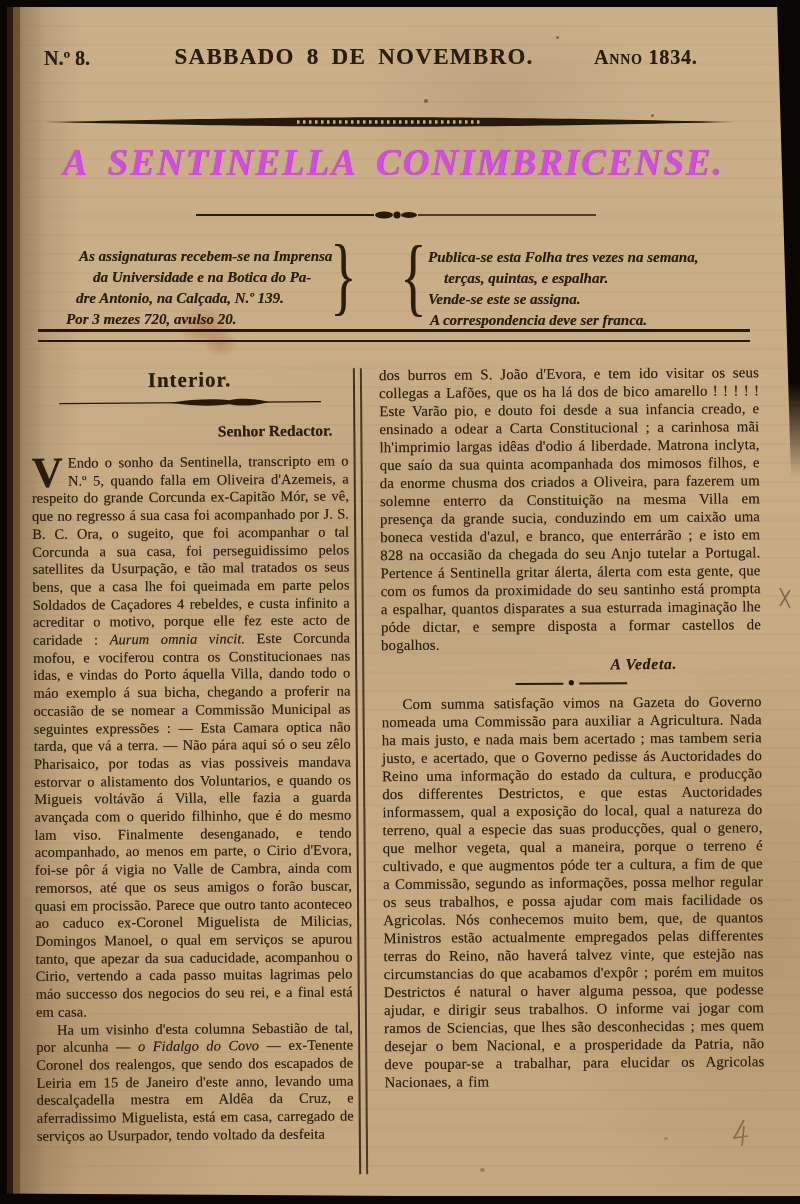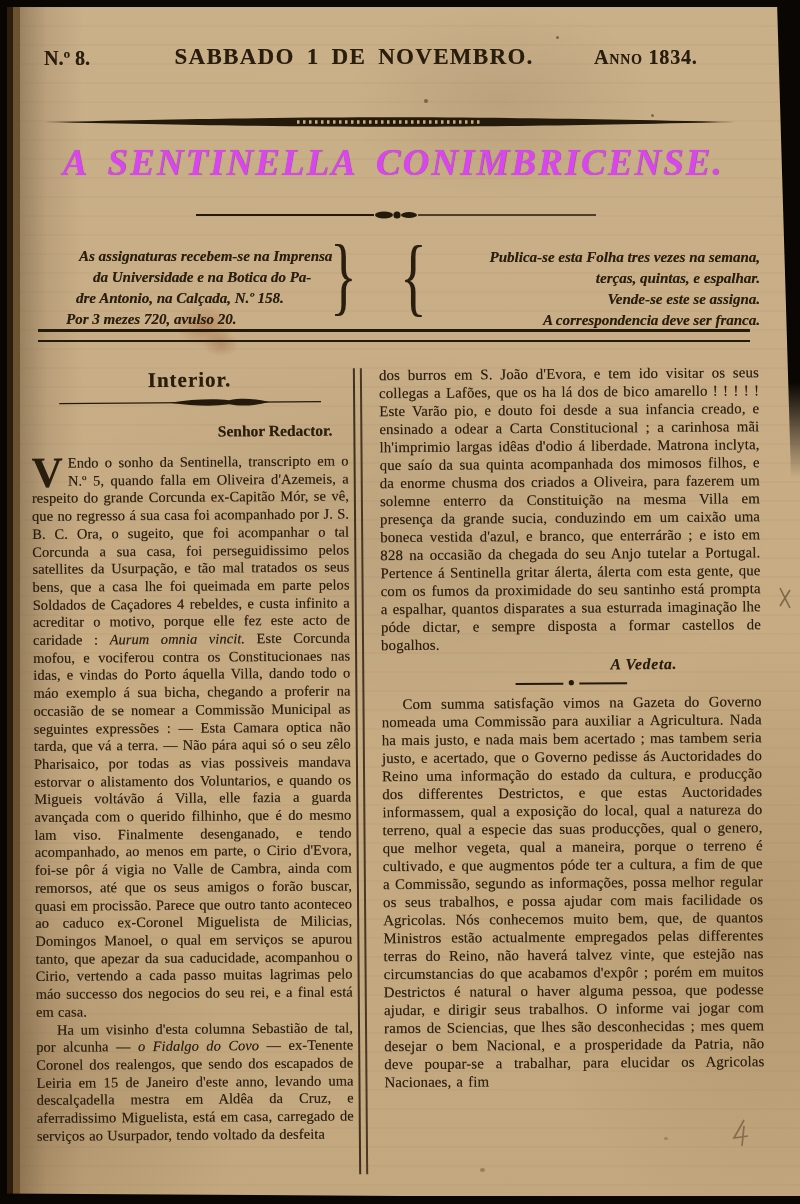--- a/index.html
+++ b/index.html
@@ -42,23 +42,23 @@
 
   .top-rule{position:absolute;left:42px;top:116px;width:696px;height:12px;}
   .masthead{position:absolute;left:28px;top:141px;width:730px;text-align:center;
     font-size:37px;font-weight:bold;font-style:italic;letter-spacing:2px;word-spacing:9px;
     color:#d946ef;text-shadow:.4px .4px .7px rgba(36,25,8,.5);}
   .sub-rule{position:absolute;left:196px;top:209px;width:400px;height:12px;}
 
   
   .notice{position:absolute;font-style:italic;font-weight:bold;font-size:15px;line-height:21px;}
   .notice-left{left:66px;top:246px;width:268px;}
-  .notice-right{left:428px;top:247px;width:332px;text-align:right;}
+  .notice-right{left:428px;top:247px;width:332px;}
   .nl0{margin-left:13px}.nl1{margin-left:27px}.nl2{margin-left:10px}.nl3{margin-left:0}
-  .nr0{margin-left:0}.nr1{margin-left:16px}.nr2{margin-left:0}.nr3{margin-left:10px}
+  .nr0{margin-left:0}.nr1{margin-left:16px}.nr2{margin-left:0}.nr3{margin-left:2px}
   .brace{position:absolute;font-size:56px;font-weight:normal;color:#2a1e0f;
     transform:scaleY(1.55);transform-origin:center;line-height:56px;}
   .brace-l{left:330px;top:247px;}
   .brace-r{left:400px;top:248px;}
 
   .double-rule{position:absolute;left:38px;top:329px;width:712px;height:8px;
     border-top:3px solid #241a0c;border-bottom:2px solid #241a0c;}
 
   
   .body-block{position:absolute;left:30px;top:362px;width:742px;height:812px;transform:rotate(-.45deg);}
@@ -95,42 +95,42 @@
 <div class="edge-right"></div>
 <div class="edge-bottom"></div>
 
 <div class="speck" style="left:424px;top:99px;width:4px;height:4px;"></div>
 <div class="speck" style="left:556px;top:36px;width:3px;height:3px;"></div>
 <div class="speck" style="left:651px;top:114px;width:3px;height:3px;"></div>
 <div class="speck" style="left:480px;top:1168px;width:5px;height:4px;opacity:.6;"></div>
 <div class="speck" style="left:664px;top:1137px;width:4px;height:3px;opacity:.5;"></div>
 
 <div class="issue-no ink">N.º 8.</div>
-<div class="date-line ink">SABBADO 1 DE NOVEMBRO.</div>
+<div class="date-line ink">SABBADO 8 DE NOVEMBRO.</div>
 <div class="year-line ink">Anno 1834.</div>
 
 <svg class="top-rule" viewBox="0 0 696 12" preserveAspectRatio="none">
   <path d="M2,6 C160,2.6 260,1.2 348,1.2 C436,1.2 536,2.6 694,6 C536,9.4 436,10.8 348,10.8 C260,10.8 160,9.4 2,6 Z" fill="#241a0c"></path>
   <line x1="255" y1="6" x2="440" y2="6" stroke="#c7ac85" stroke-width="3.6" stroke-dasharray="2.5 3.5"></line>
 </svg>
 
 <div class="masthead">A SENTINELLA CONIMBRICENSE.</div>
 
 <svg class="sub-rule" viewBox="0 0 400 12" preserveAspectRatio="none">
   <line x1="0" y1="6" x2="178" y2="6" stroke="#241a0c" stroke-width="2"></line>
   <ellipse cx="188" cy="6" rx="9" ry="3.4" fill="#241a0c"></ellipse>
   <circle cx="201" cy="6" r="3.6" fill="#241a0c"></circle>
   <ellipse cx="213" cy="6" rx="8" ry="3" fill="#241a0c"></ellipse>
   <line x1="222" y1="6" x2="400" y2="6" stroke="#241a0c" stroke-width="1.6"></line>
 </svg>
 
 <div class="notice notice-left ink">
   <div class="nl0">As assignaturas recebem-se na Imprensa</div>
   <div class="nl1">da Universidade e na Botica do Pa-</div>
-  <div class="nl2">dre Antonio, na Calçada, N.º 158.</div>
+  <div class="nl2">dre Antonio, na Calçada, N.º 139.</div>
   <div class="nl3">Por 3 mezes 720, avulso 20.</div>
 </div>
 <div class="brace brace-l">}</div>
 
 <div class="brace brace-r">{</div>
 <div class="notice notice-right ink">
   <div class="nr0">Publica-se esta Folha tres vezes na semana,</div>
   <div class="nr1">terças, quintas, e espalhar.</div>
   <div class="nr2">Vende-se este se assigna.</div>
   <div class="nr3">A correspondencia deve ser franca.</div>

